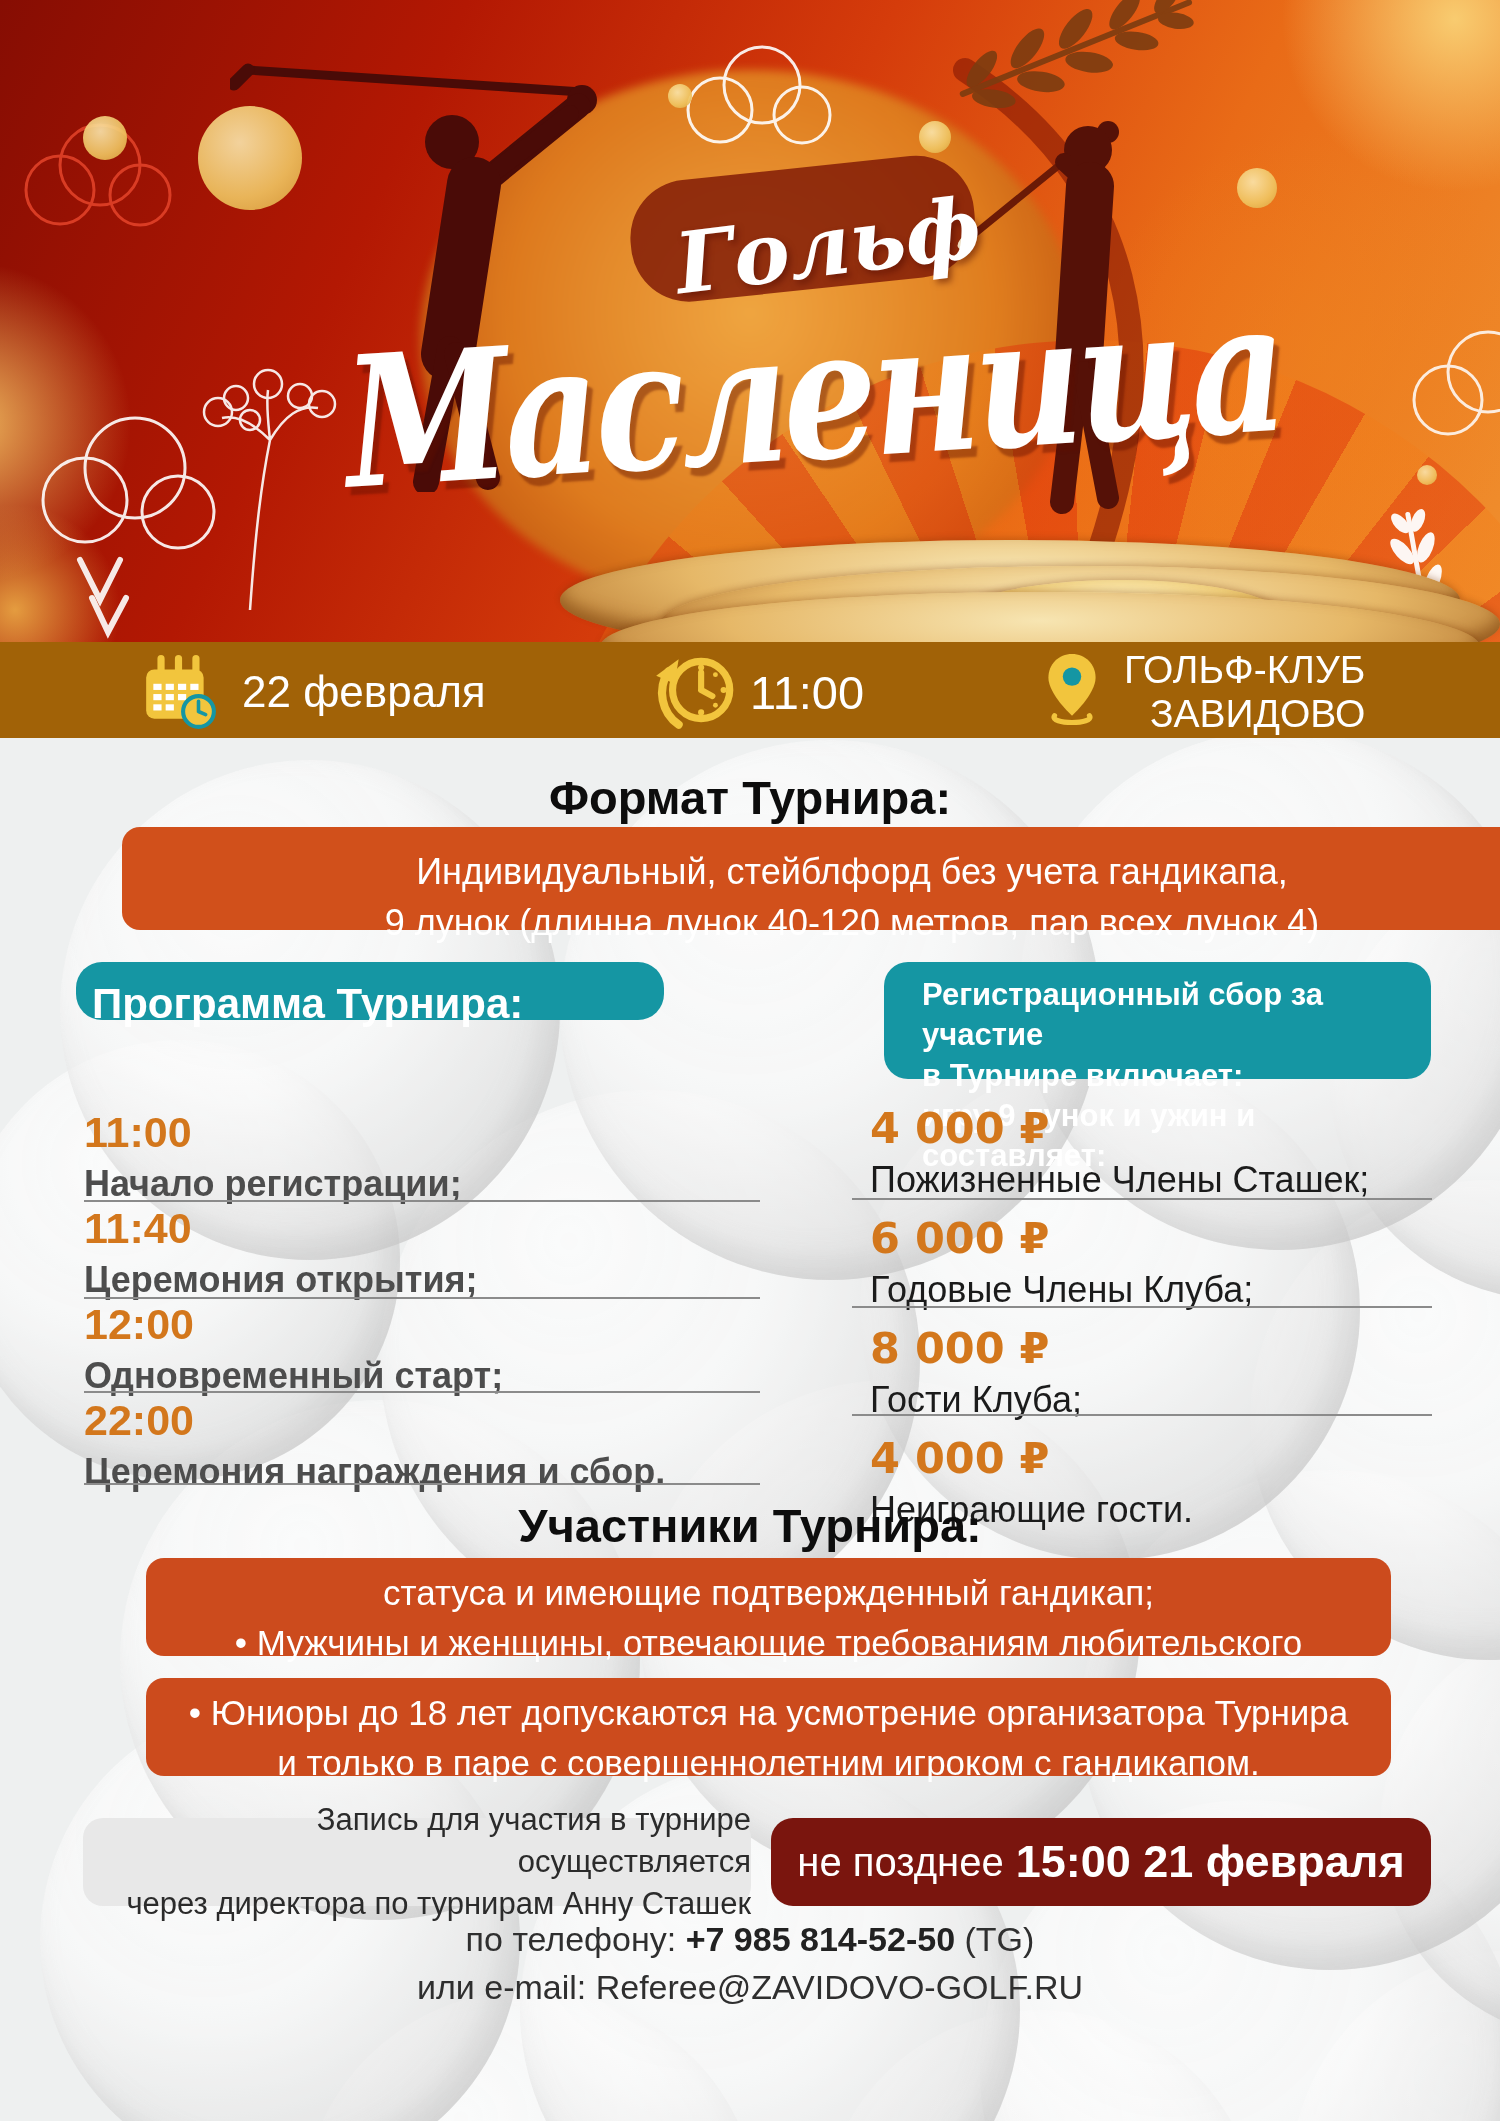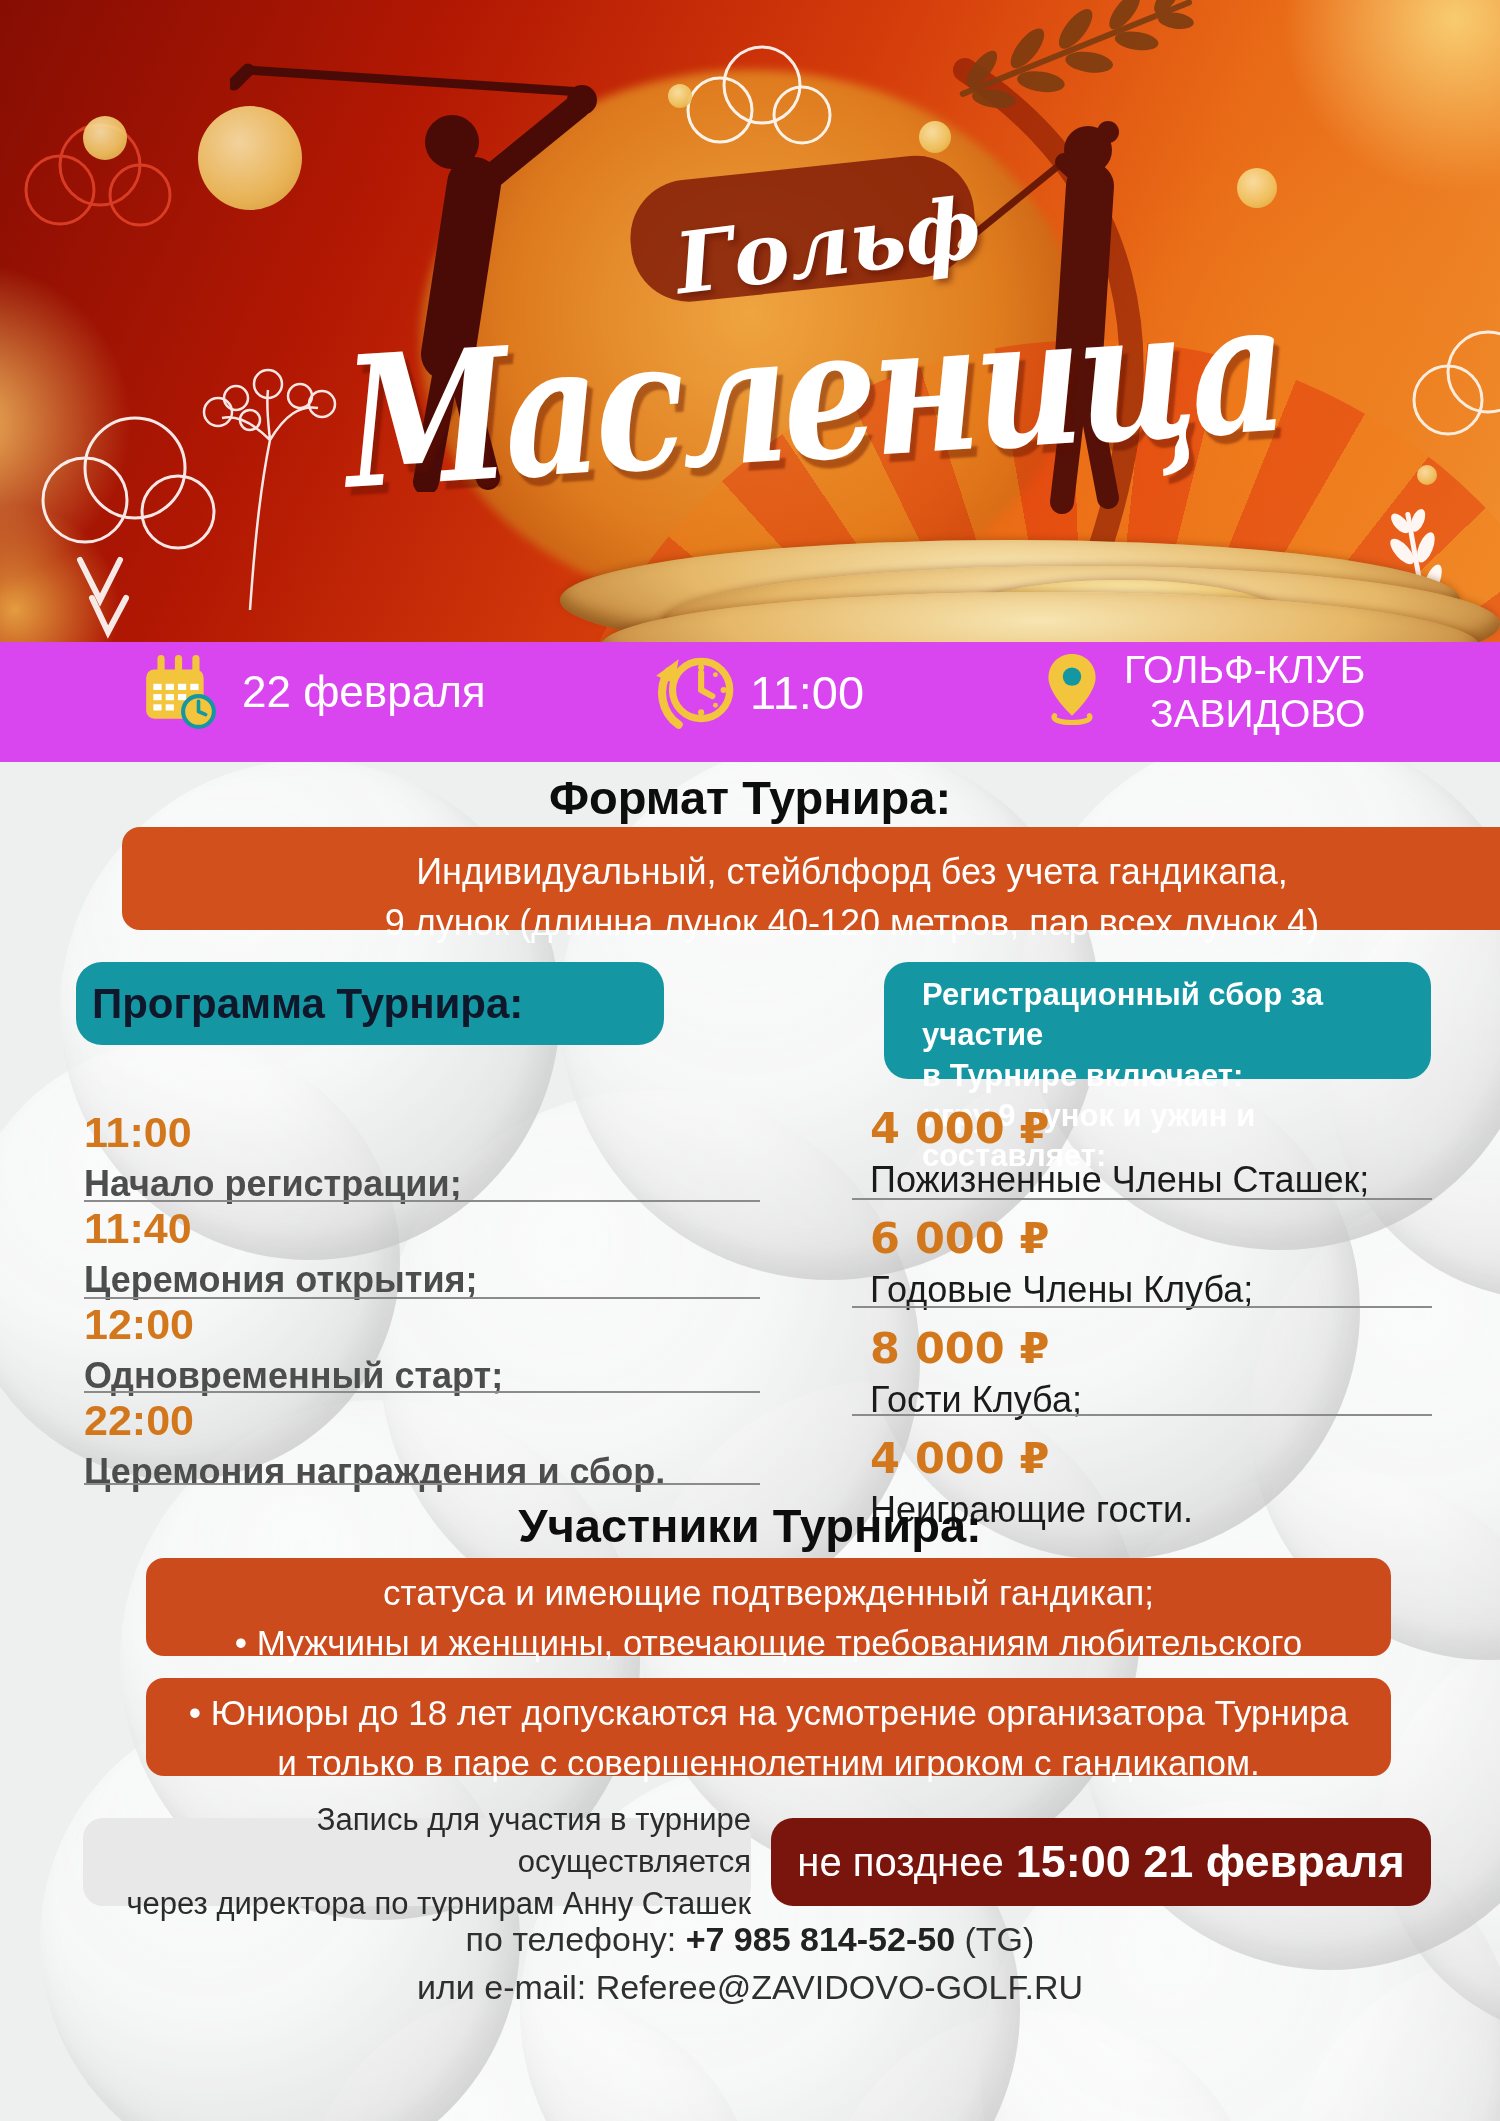--- a/index.html
+++ b/index.html
@@ -28,38 +28,38 @@
   .pk.gold{background:radial-gradient(ellipse at 50% 30%, #fdf0c0, #f3cf72 55%, #d8a842 100%);}
   .title-script{position:absolute;color:#ffffff;font-family:"DejaVu Serif","Liberation Serif",serif;
     font-style:italic;font-weight:bold;white-space:nowrap;z-index:9;}
   .t-golf{left:648px;top:196px;width:360px;text-align:center;font-size:84px;
     transform:rotate(-7deg);text-shadow:3px 4px 6px rgba(80,10,0,.5);}
   .t-maslenitsa{left:338px;top:290px;width:900px;text-align:center;font-size:148px;letter-spacing:-5px;
     transform:rotate(-3.5deg) scaleY(1.22);transform-origin:50% 0;
     text-shadow:5px 7px 2px rgba(94,14,0,.42);}
 
   
-  .teal-bar{position:absolute;left:0;top:642px;width:1500px;height:120px;background:#d946ef;z-index:6;}
+  .teal-bar{position:absolute;left:0;top:642px;width:1500px;height:96px;background:#a16207;z-index:6;}
   .tb-item{position:absolute;display:flex;align-items:center;color:#fff;height:100px;}
   .tb-text{font-size:44px;}
   .tb-time{font-size:47px;}
   .tb-venue{font-size:39px;line-height:1.14;text-align:center;}
 
   
   .ball{position:absolute;border-radius:50%;opacity:.75;z-index:1;
     background:
       radial-gradient(circle at 35% 28%, rgba(255,255,255,.95) 0%, rgba(250,250,250,.9) 40%, rgba(222,222,222,.9) 75%, rgba(205,205,205,.9) 100%);
     box-shadow:inset -14px -18px 30px rgba(160,160,160,.35);}
   .sec{position:absolute;z-index:4;}
   .h-black{left:0;width:1500px;text-align:center;font-size:47px;font-weight:bold;color:#0d0d0d;}
   .orange-box{background:#d1501b;border-radius:18px;color:#fff;text-align:center;}
   .fmt-box{left:122px;top:827px;width:1460px;height:103px;padding-top:19px;box-sizing:border-box;
     font-size:36px;line-height:1.42;}
-  .teal-badge{left:76px;top:962px;width:588px;height:83px;background:#1596a3;border-radius:26px;
-    color:#0f172a;font-size:42px;font-weight:bold;line-height:83px;padding-left:16px;box-sizing:border-box;}
+  .teal-badge{left:76px;top:962px;width:588px;height:58px;background:#1596a3;border-radius:26px;
+    color:#ffffff;font-size:42px;font-weight:bold;line-height:83px;padding-left:16px;box-sizing:border-box;}
   .teal-info{left:884px;top:962px;width:547px;height:117px;background:#1596a3;border-radius:24px;
     color:#fff;font-size:31px;font-weight:bold;line-height:1.3;padding:13px 0 0 38px;box-sizing:border-box;}
   .srow{left:84px;width:676px;}
   .stime{font-size:43px;font-weight:bold;color:#d3771c;line-height:1.05;}
   .slabel{font-size:36px;font-weight:bold;color:#4d4d4d;margin-top:8px;}
   .sline{left:84px;width:676px;border-top:2px solid #8b8b8b;height:0;}
   .frow{left:870px;width:561px;}
   .fprice{font-size:43px;font-weight:bold;color:#d3771c;line-height:1.05;font-family:"DejaVu Sans","Liberation Sans",sans-serif;}
   .flabel{font-size:36px;color:#1b1b1b;margin-top:8px;}
   .fline{left:852px;width:580px;border-top:2px solid #8b8b8b;height:0;}

